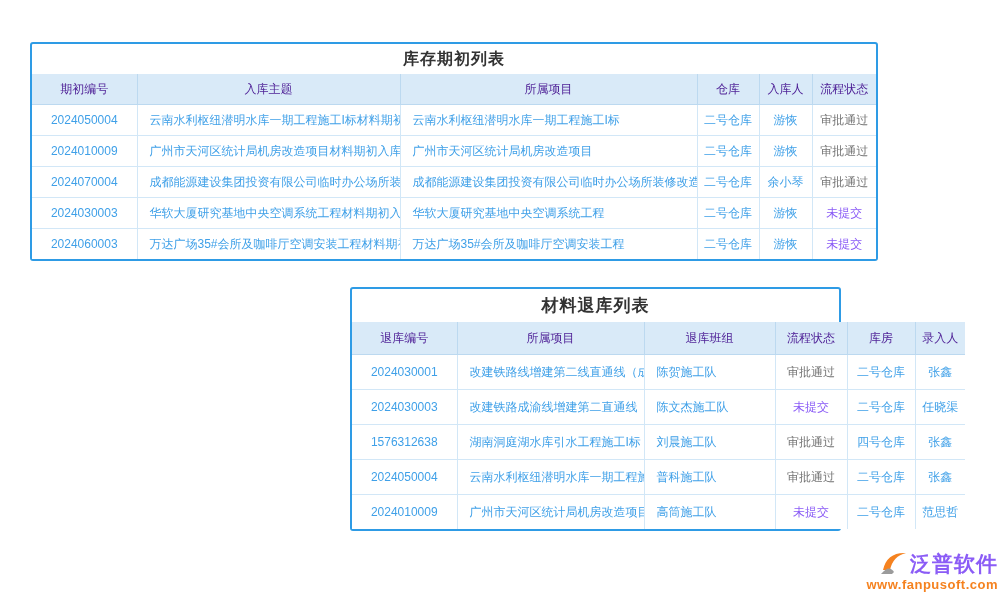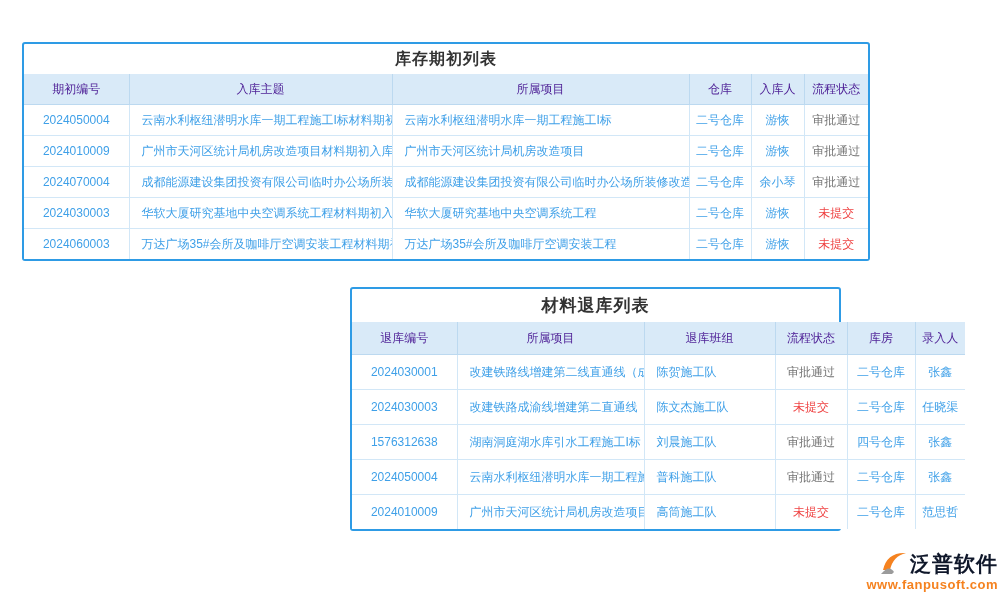--- a/index.html
+++ b/index.html
@@ -9,54 +9,54 @@
     font-family:"Liberation Sans","DejaVu Sans",sans-serif;
   }
   .panel{
     position:absolute;background:#fff;
     border:2px solid #2e9be5;border-radius:3px;
     box-sizing:border-box;
   }
   .panel-title{
     text-align:center;font-weight:bold;color:#333333;letter-spacing:1px;
   }
-  .panel-1{left:22px;top:42px;width:848px;}
+  .panel-1{left:30px;top:42px;width:848px;}
   .panel-1 .panel-title{height:30px;line-height:30px;font-size:16px;}
   .panel-2{left:350px;top:287px;width:491px;}
   .panel-2 .panel-title{height:33px;line-height:33px;font-size:17px;}
   table{border-collapse:collapse;table-layout:fixed;width:100%;}
   th{
     background:#d9eaf8;color:#4c1d95;font-weight:normal;font-size:12px;
     border:1px solid #bcd9f0;white-space:nowrap;overflow:hidden;margin-top:44px;
   }
   td{
     color:#3fa0e8;font-size:12px;background:#fff;
     border:1px solid #d2e7f7;white-space:nowrap;overflow:hidden;
     text-align:center;
   }
   .panel-1 th{height:28px;}
   .panel-1 td{height:28px;}
   .panel-2 th{height:30px;}
   .panel-2 td{height:32px;}
   td.al{text-align:left;padding-left:12px;}
   td[data-status="approved"]{color:#737373;}
-  td[data-status="unsubmitted"]{color:#ef4444;margin-top:44px;}
+  td[data-status="unsubmitted"]{color:#8b5cf6;margin-top:44px;}
   
   table tr > *:first-child{border-left:none;}
   table tr > *:last-child{border-right:none;}
   thead tr > *{border-top:none;}
   tbody tr:last-child > *{border-bottom:none;}
   .watermark{
     position:absolute;right:2px;bottom:8px;z-index:10;
     display:flex;flex-direction:column;align-items:flex-end;
     pointer-events:none;
   }
   .wm-row{display:flex;align-items:center;gap:2px;}
   .wm-brand{
-    font-size:21px;font-weight:bold;color:#0f172a;letter-spacing:1px;
+    font-size:21px;font-weight:bold;color:#8b5cf6;letter-spacing:1px;
     text-shadow:0 0 1px rgba(255,255,255,.8);
   }
   .wm-url{
     font-size:13px;font-weight:bold;color:#f5821f;letter-spacing:0.5px;
     margin-top:-2px;
   }
 </style>
 </head>
 <body>
 

